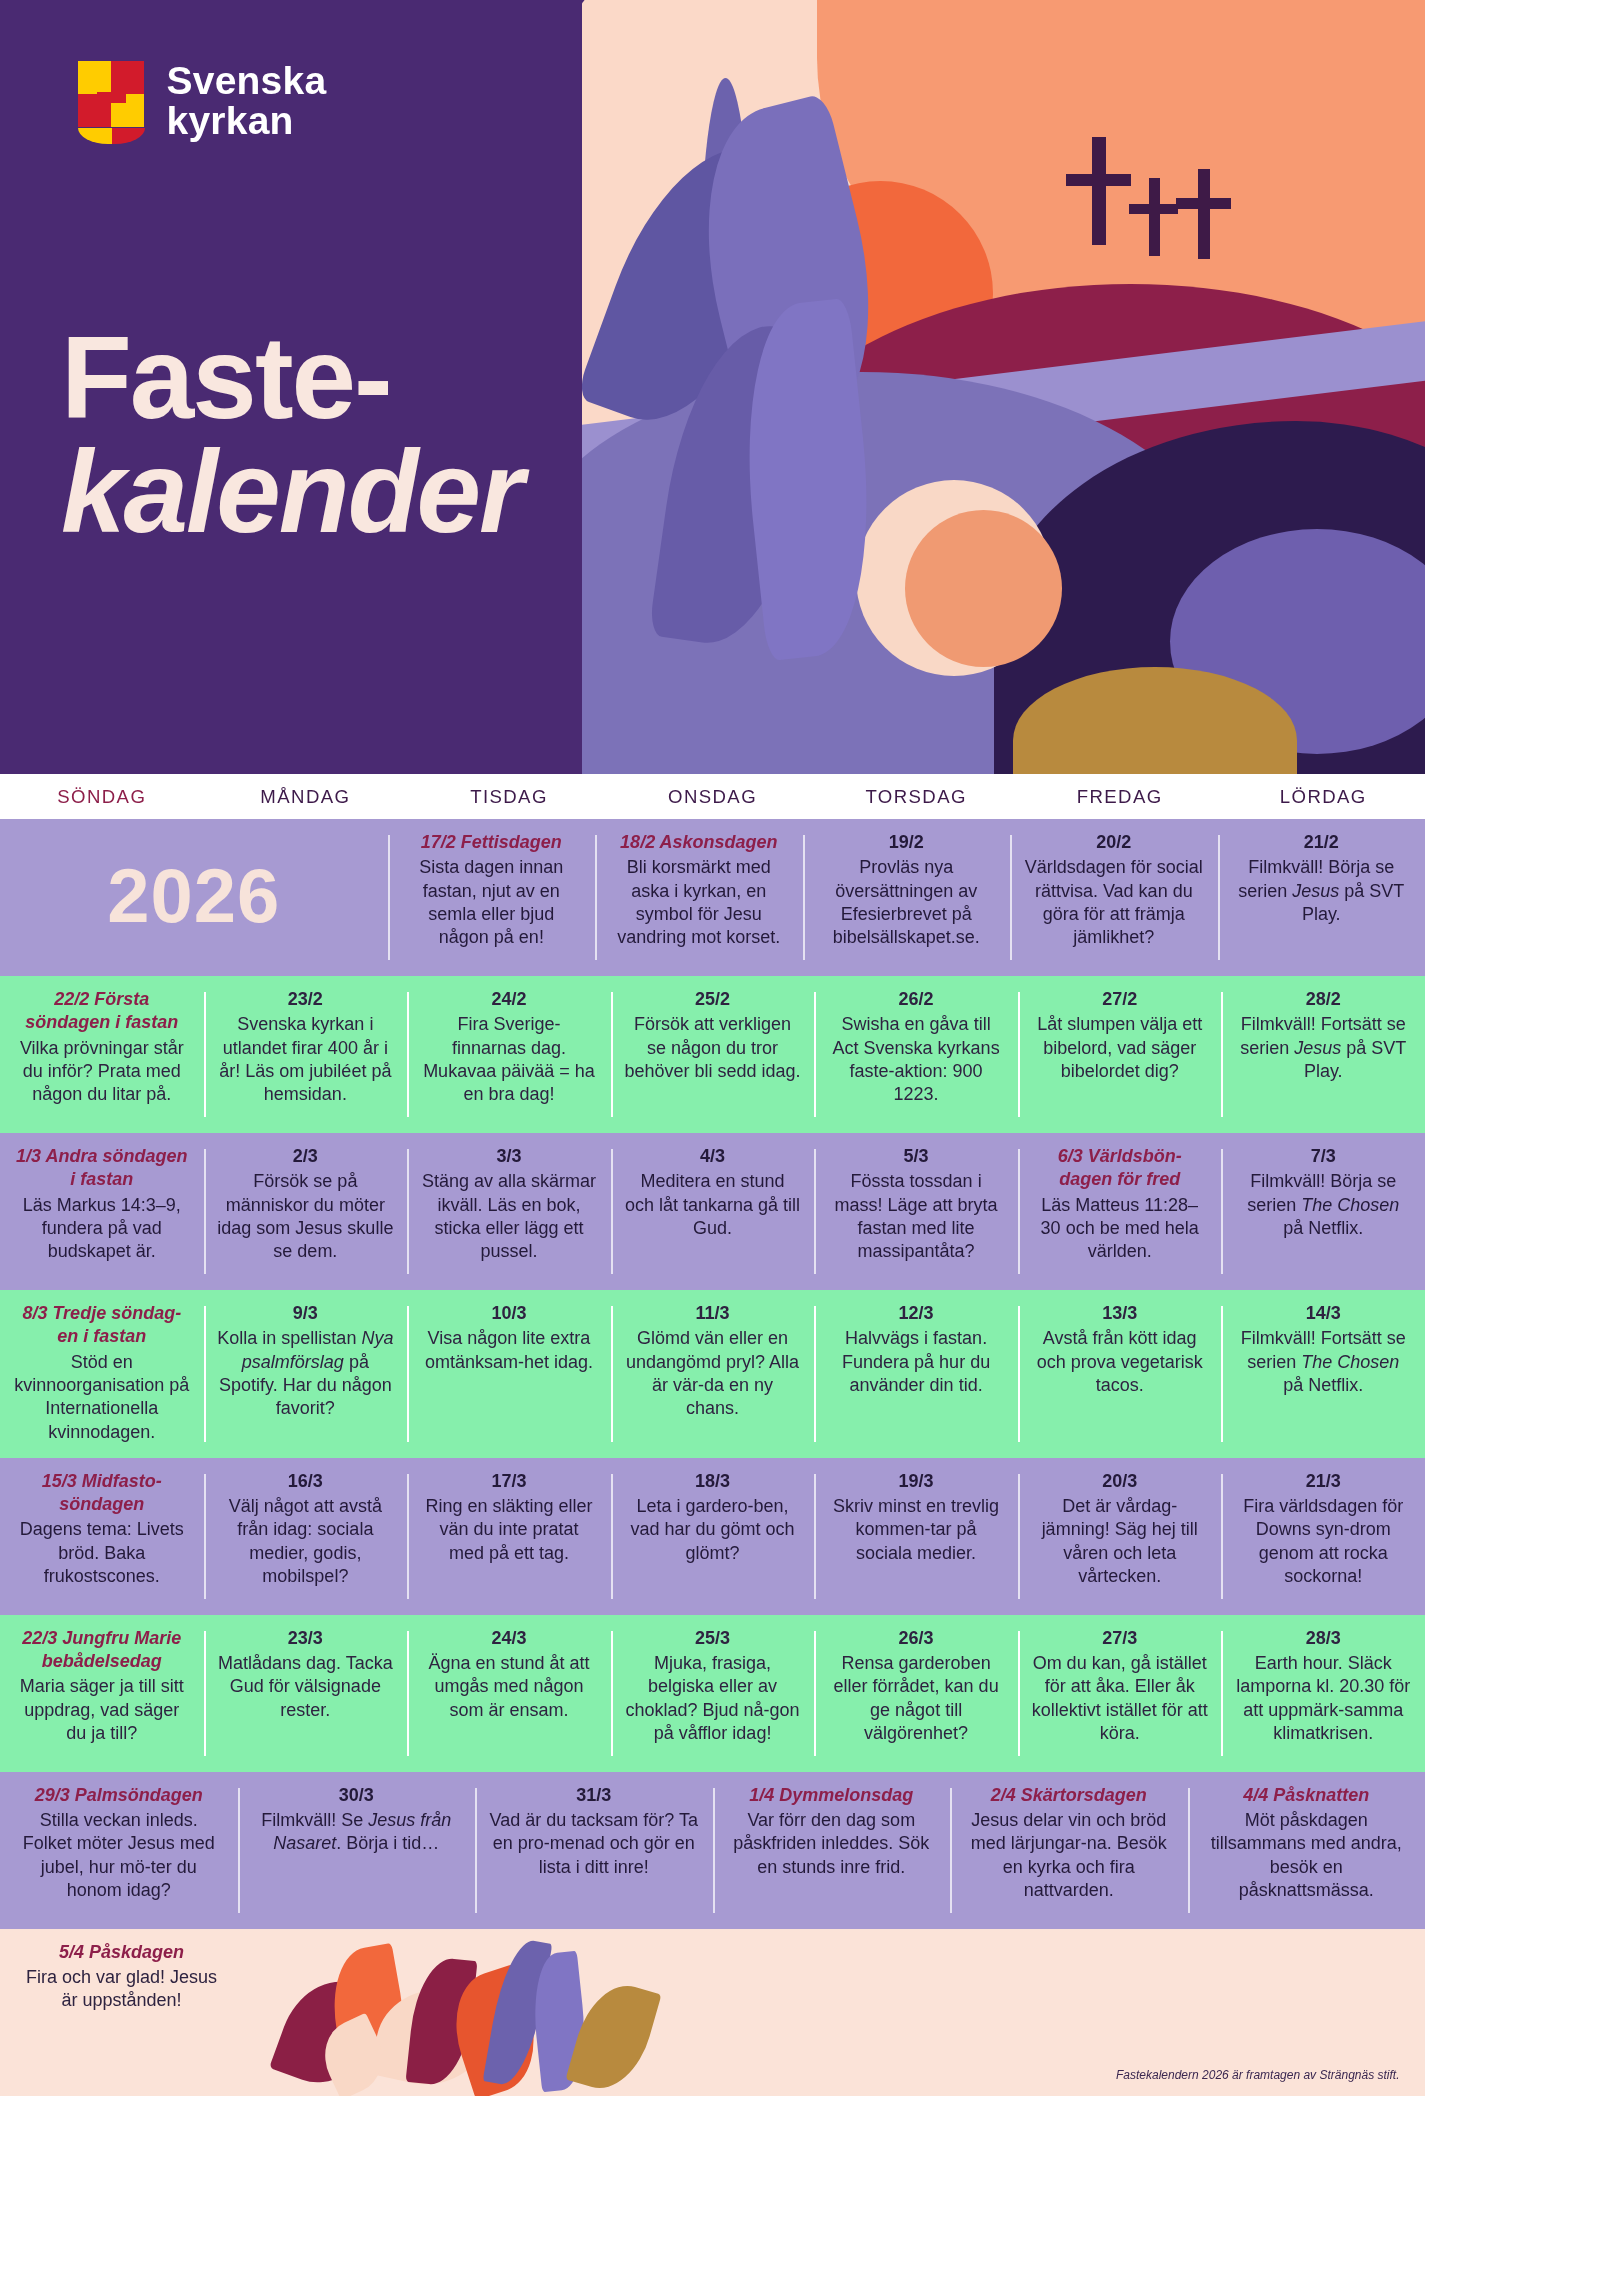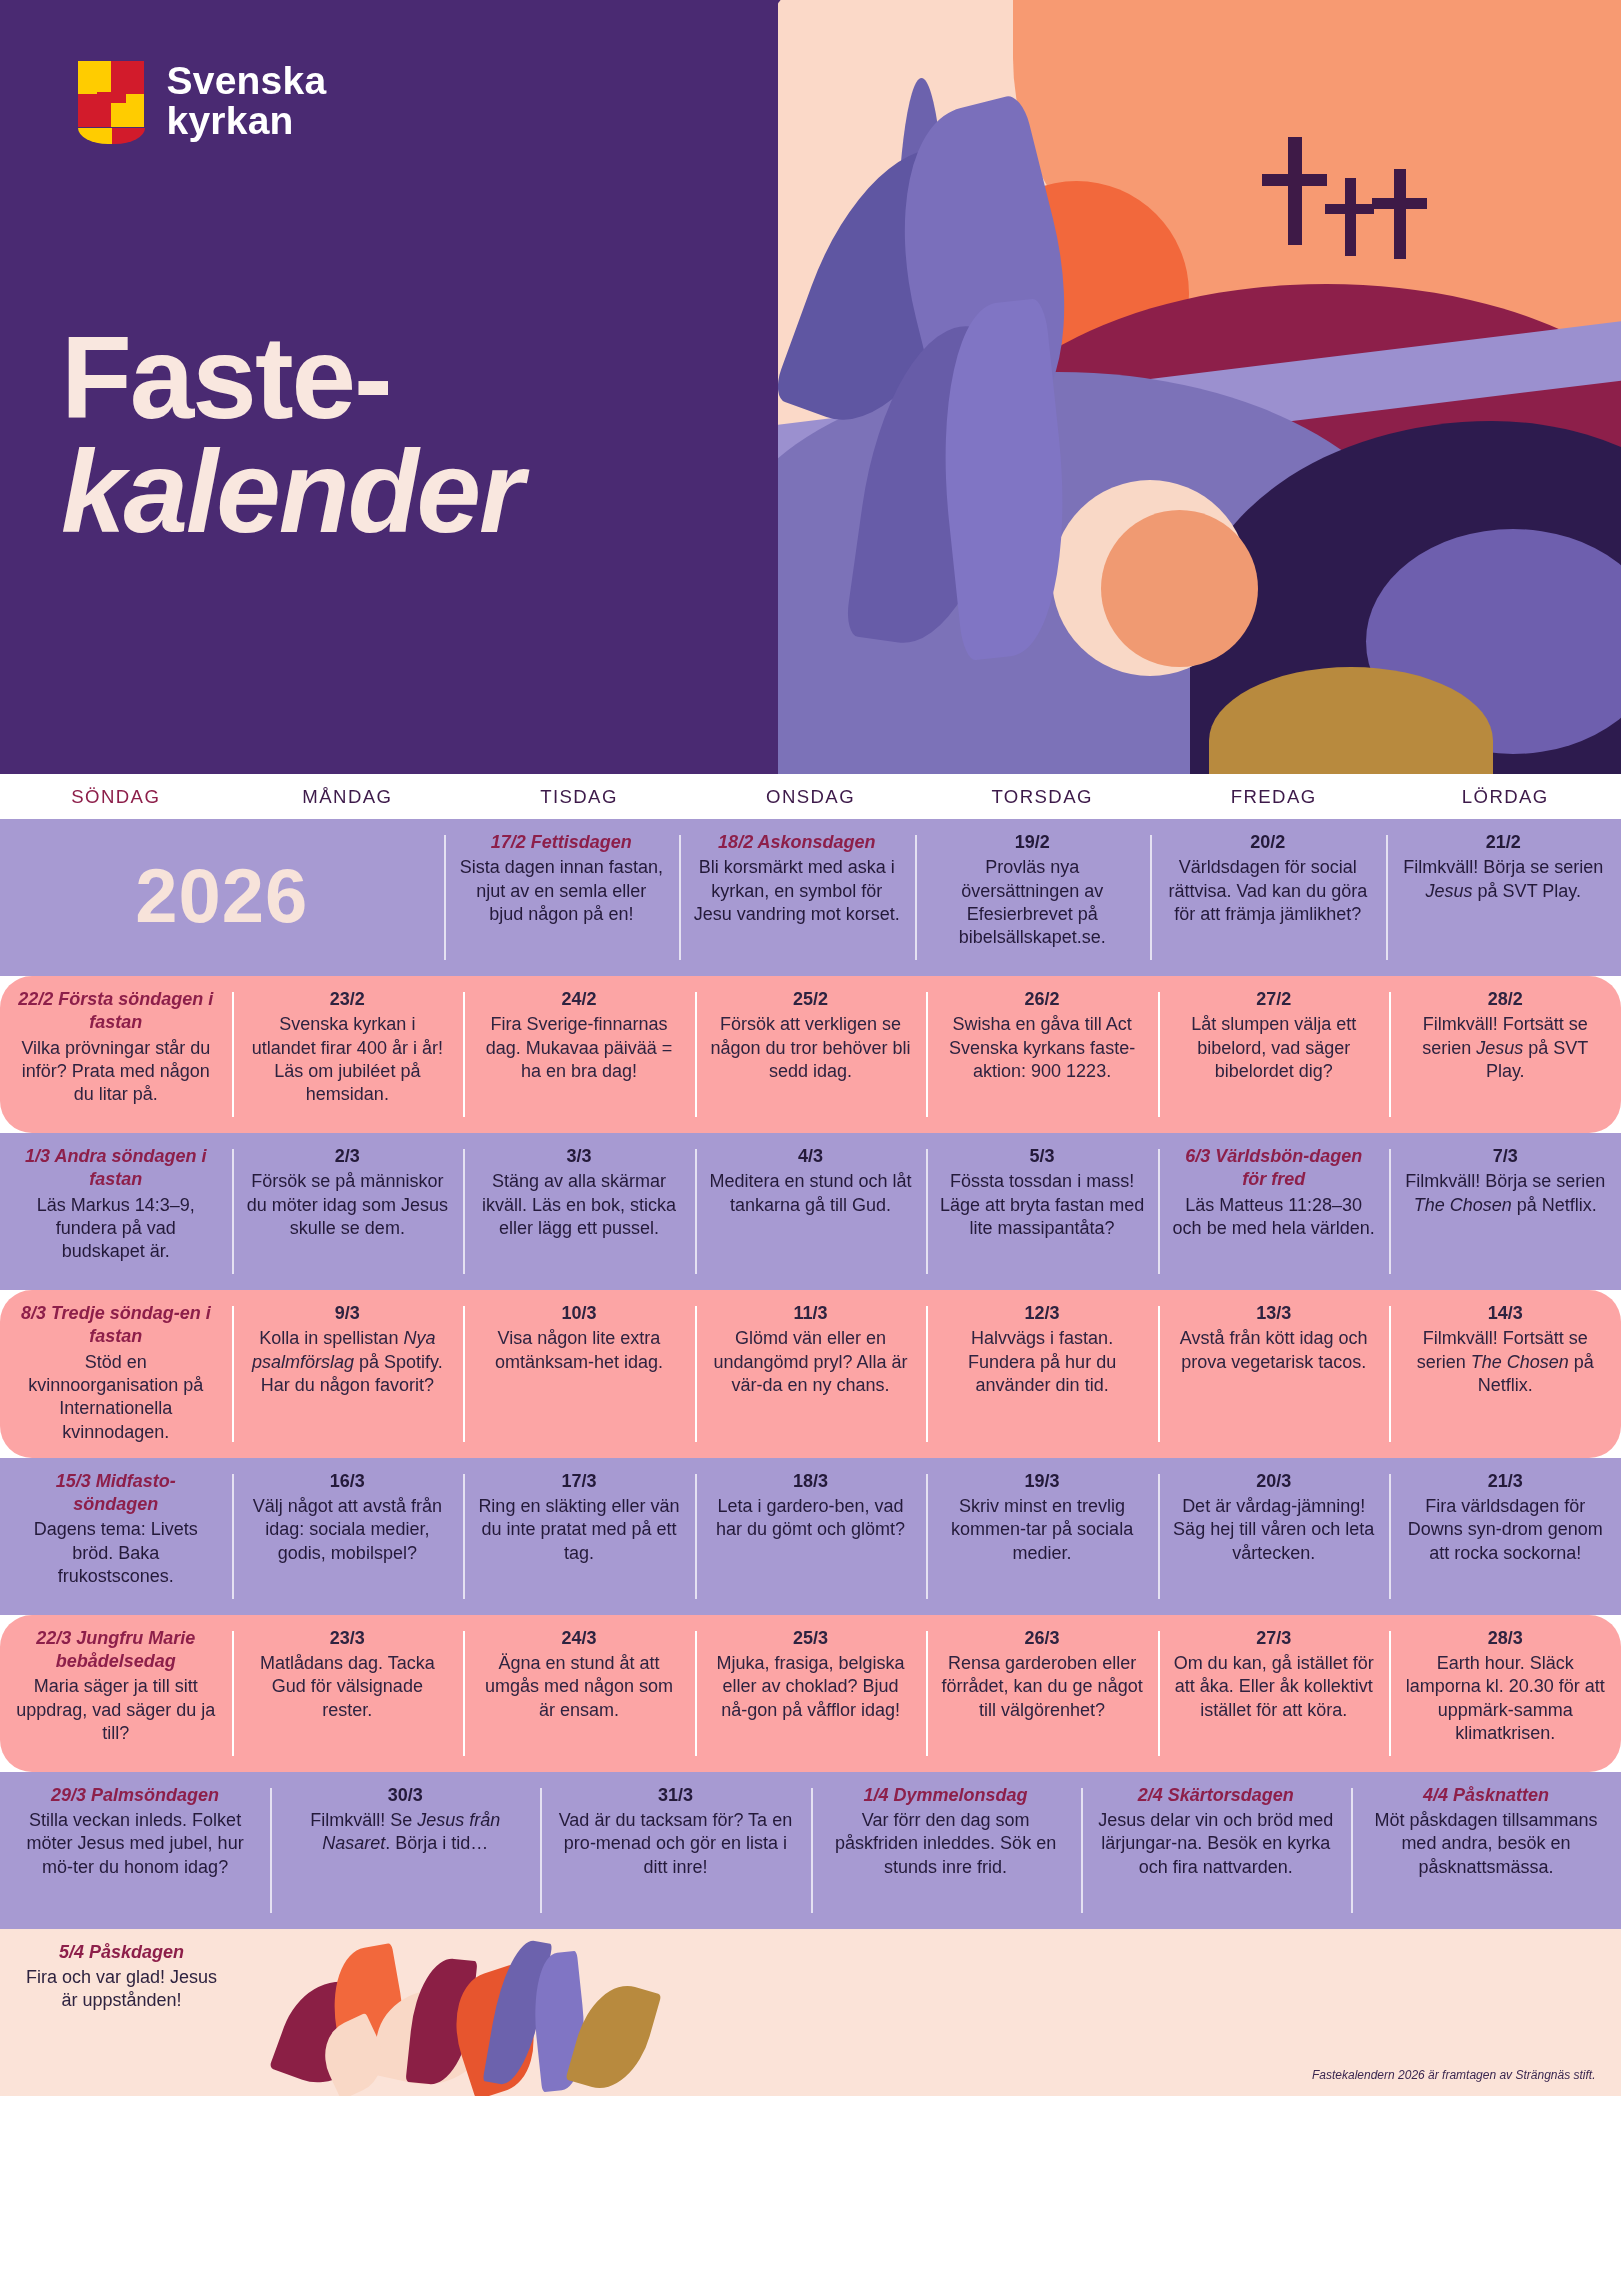--- a/index.html
+++ b/index.html
@@ -2,21 +2,21 @@
 <html><head>
 <meta charset="utf-8">
 <style>
   html,body{margin:0;padding:0;}
   body{
     width:1621px;height:2293px;
     background:#fff;
     font-family:"Liberation Sans", sans-serif;
     overflow:hidden;
   }
-  .page{position:relative;width:1621px;height:2293px;overflow:hidden;}
+  .page{position:relative;width:1425px;height:2293px;overflow:hidden;}
 
   
   .hero{position:relative;height:774px;background:#4a2a72;overflow:hidden;}
   .hero-art{position:absolute;right:0;top:0;width:843px;height:774px;overflow:hidden;}
   .hero-art .peach-wedge{
     position:absolute;left:-118px;top:-225px;width:1157px;height:1157px;border-radius:50%;
     background:#fbd9c8;
   }
   .hero-art .peach-wedge2{
     position:absolute;left:235px;top:-412px;width:1078px;height:882px;
@@ -93,21 +93,21 @@
     flex:1;padding:11.8px 13.7px 13.7px;box-sizing:border-box;
     text-align:center;font-size:18px;line-height:1.30;color:#2e2340;
     position:relative;min-height:157px;
   }
   .cell + .cell:before{
     content:"";position:absolute;left:0;top:15.7px;bottom:15.7px;width:2px;background:rgba(255,255,255,.75);
   }
   .row.purple{background:#a79ad2;}
   .row.purple .cell{color:#241a3a;}
   .row.purple .cell + .cell:before{background:rgba(255,255,255,.7);}
-  .row.peach{background:#fca5a5;border-radius:32px;}
+  .row.peach{background:#86efac;}
   .row.peach .cell + .cell:before{background:#fff;}
   .date{font-weight:bold;display:block;margin-bottom:2px;}
   .special{color:#8d1f4a;font-style:italic;font-weight:bold;}
   em{font-style:italic;}
 
   .year-cell{
     display:flex;align-items:center;justify-content:center;
   }
   .year{font-size:76px;font-weight:bold;color:#f7e3da;letter-spacing:1px;}
   .year-wide{flex:2;}

